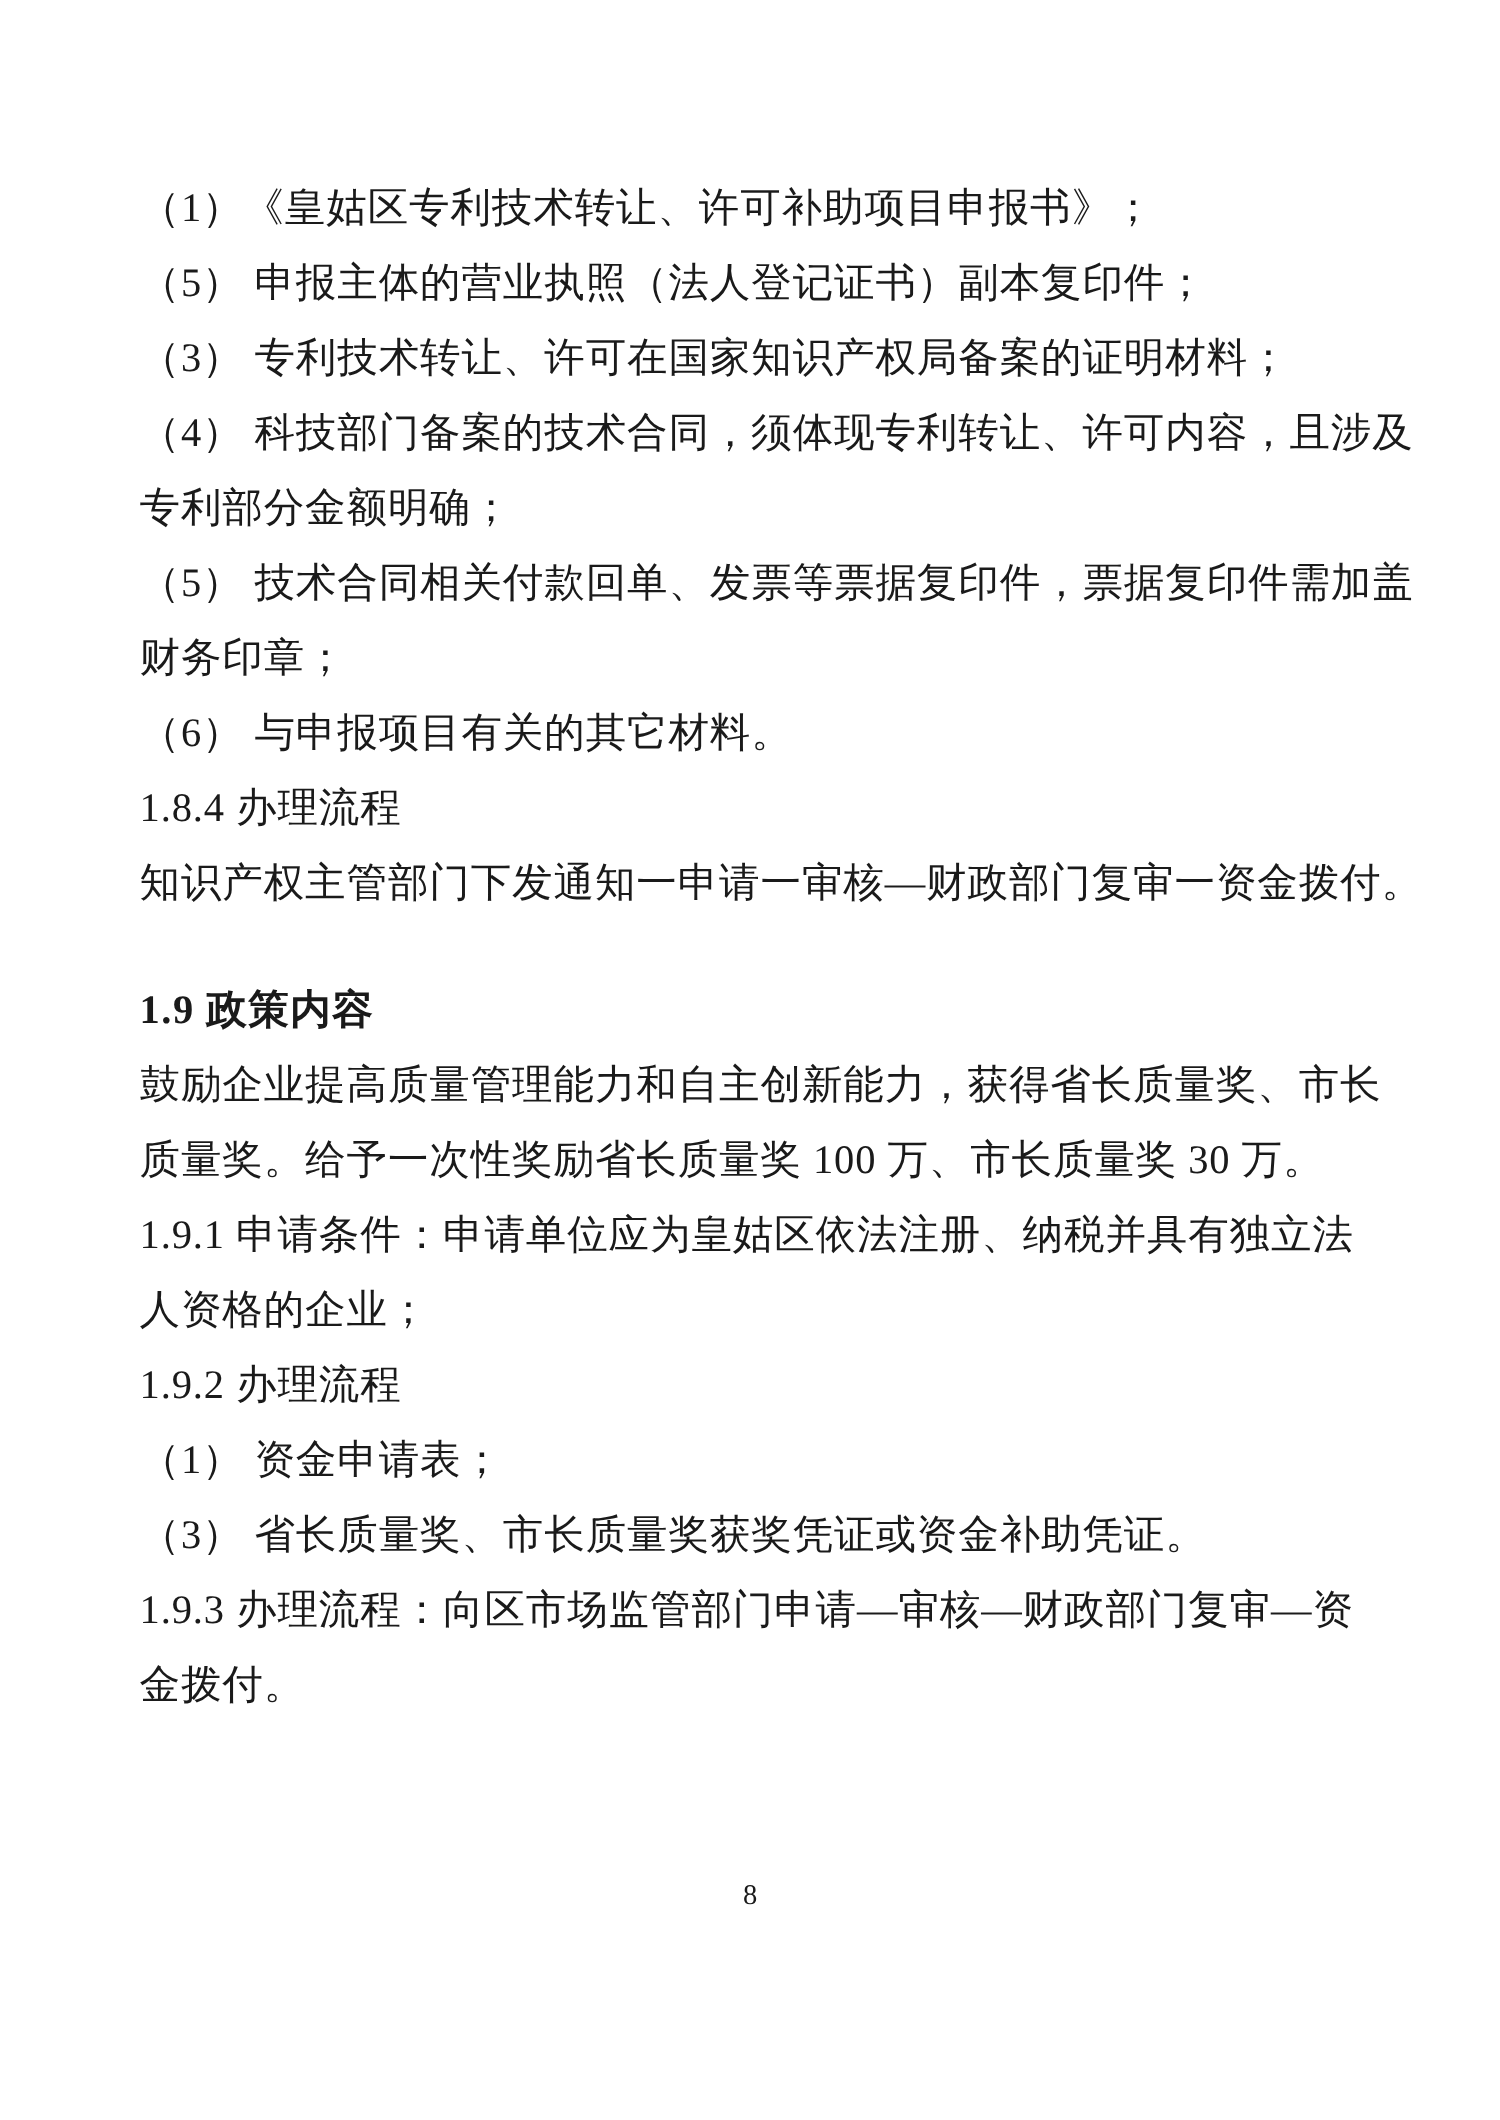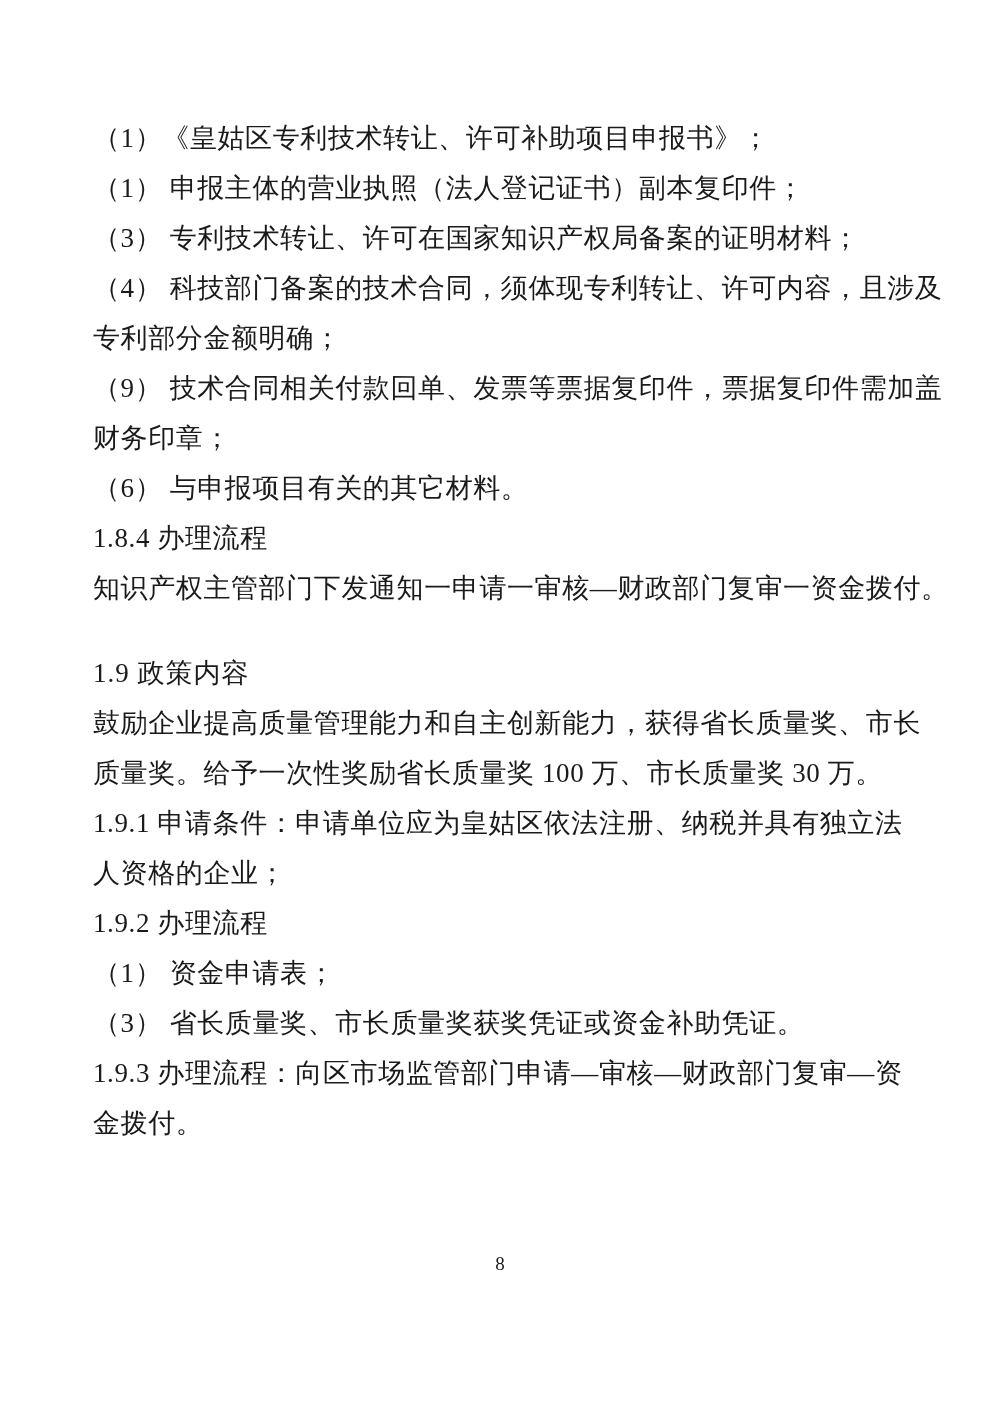--- a/index.html
+++ b/index.html
@@ -25,46 +25,46 @@
   }
   .line {
     margin: 0;
     font-size: 27px;
     line-height: 50px;
     letter-spacing: 0.6px;
     white-space: nowrap;
     font-weight: 400;
   }
   .line.heading {
-    font-weight: 400;
+    font-weight: 700;
     margin-top: 35px;
     letter-spacing: 1px;
   }
   .page-number {
     position: absolute;
     top: 1252px;
     left: 0;
     width: 100%;
     text-align: center;
     font-size: 19px;
     line-height: 24px;
     color: #1a1a1a;
   }
 </style>
 </head>
 <body>
 
 <div class="page">
   <div class="content">
     <p class="line">（1）《皇姑区专利技术转让、许可补助项目申报书》；</p>
-    <p class="line">（1） 申报主体的营业执照（法人登记证书）副本复印件；</p>
+    <p class="line">（5） 申报主体的营业执照（法人登记证书）副本复印件；</p>
     <p class="line">（3） 专利技术转让、许可在国家知识产权局备案的证明材料；</p>
     <p class="line">（4） 科技部门备案的技术合同，须体现专利转让、许可内容，且涉及</p>
     <p class="line">专利部分金额明确；</p>
-    <p class="line">（9） 技术合同相关付款回单、发票等票据复印件，票据复印件需加盖</p>
+    <p class="line">（5） 技术合同相关付款回单、发票等票据复印件，票据复印件需加盖</p>
     <p class="line">财务印章；</p>
     <p class="line">（6） 与申报项目有关的其它材料。</p>
     <p class="line">1.8.4 办理流程</p>
     <p class="line">知识产权主管部门下发通知一申请一审核—财政部门复审一资金拨付。</p>
     <p class="line heading">1.9 政策内容</p>
     <p class="line">鼓励企业提高质量管理能力和自主创新能力，获得省长质量奖、市长</p>
     <p class="line">质量奖。给予一次性奖励省长质量奖 100 万、市长质量奖 30 万。</p>
     <p class="line">1.9.1 申请条件：申请单位应为皇姑区依法注册、纳税并具有独立法</p>
     <p class="line">人资格的企业；</p>
     <p class="line">1.9.2 办理流程</p>

